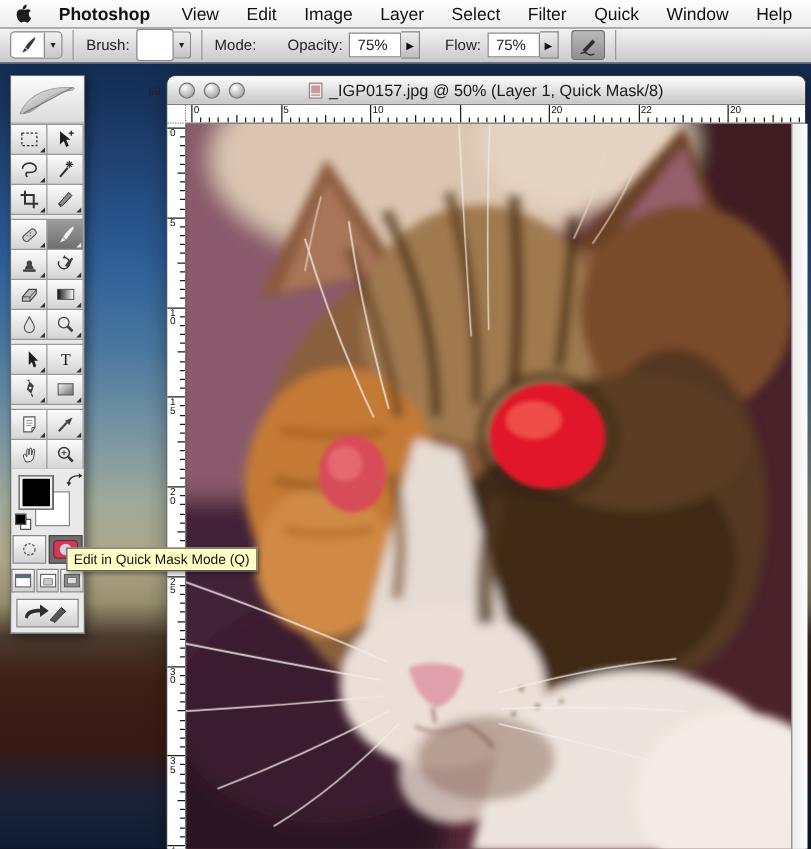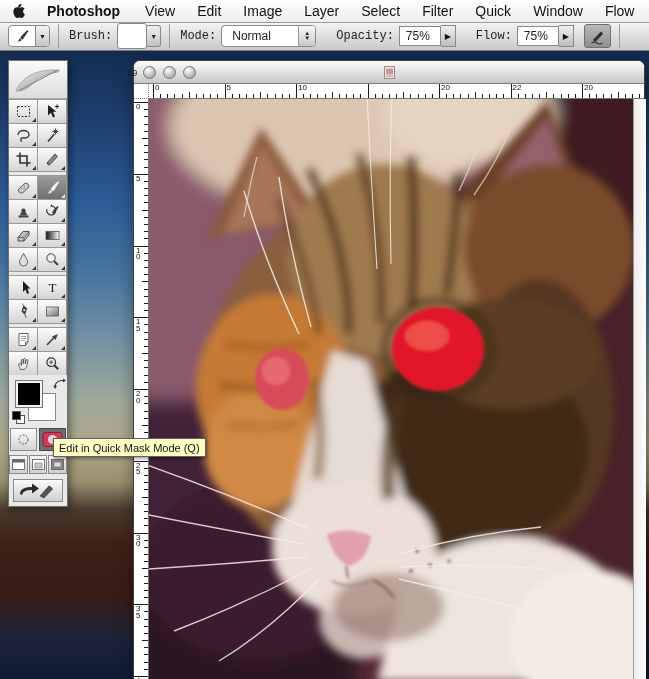--- a/index.html
+++ b/index.html
@@ -22,21 +22,21 @@
   
   .options-bar{position:absolute;top:22px;left:0;right:0;height:28px;z-index:49;
     background:linear-gradient(#f4f4f4,#c9c9c9);border-bottom:1px solid #777;
     display:flex;align-items:center;font-size:12px;color:#222;}
   .ob-div{width:1px;height:24px;background:#9a9a9a;margin:0 8px;flex:none;}
   .preset-box{display:flex;margin-left:8px;height:20px;border:1px solid #888;
     border-radius:4px;background:#fff;overflow:hidden;flex:none;}
   .preset-main{width:26px;display:flex;align-items:center;justify-content:center;}
   .preset-arrow{width:13px;border-left:1px solid #888;display:flex;align-items:center;
     justify-content:center;background:linear-gradient(#f2f2f2,#c6c6c6);font-size:7px;color:#222;}
-  .ob-label{margin:0 5px 0 2px;font-family:Liberation Mono, monospace;}
+  .ob-label{margin:0 5px 0 2px;}
   .brush-preview{width:28px;height:24px;background:#fff;border:1px solid #888;border-radius:3px;
     display:flex;flex-direction:column;align-items:center;justify-content:flex-start;flex:none;}
   .brush-dot{width:12px;height:11px;margin-top:1px;
     background:radial-gradient(circle,#000 18%,rgba(0,0,0,.35) 42%,rgba(0,0,0,0) 68%);}
   .brush-size{font-size:9px;line-height:9px;color:#222;margin-top:44px;}
   .drop-arrow{width:13px;height:20px;border:1px solid #888;border-left:none;border-radius:0 3px 3px 0;
     background:linear-gradient(#f0f0f0,#c2c2c2);display:flex;align-items:center;justify-content:center;
     font-size:7px;color:#222;flex:none;}
   .mode-select{display:flex;height:20px;border:1px solid #888;border-radius:4px;background:#fff;
     overflow:hidden;flex:none;}
@@ -147,21 +147,21 @@
   </svg>
   <span class="menu-item app">Photoshop</span>
   <span class="menu-item">View</span>
   <span class="menu-item">Edit</span>
   <span class="menu-item">Image</span>
   <span class="menu-item">Layer</span>
   <span class="menu-item">Select</span>
   <span class="menu-item">Filter</span>
   <span class="menu-item">Quick</span>
   <span class="menu-item">Window</span>
-  <span class="menu-item">Flow</span>
+  <span class="menu-item">Help</span>
 </div>
 
 <div class="options-bar">
   <div class="preset-box">
     <div class="preset-main">
       <svg width="16" height="16" viewBox="0 0 17 17">
         <path d="M14.5,2 C11,4.5 8,8 6.5,10.5 L9,12.5 C11,10 13.5,6 15,3.5 Z" fill="#3a3a3a"></path>
         <path d="M6,11 L4,15 L8.5,13 Z" fill="#3a3a3a"></path>
       </svg>
     </div>
@@ -169,27 +169,20 @@
   </div>
   <div class="ob-div"></div>
   <span class="ob-label">Brush:</span>
   <div class="brush-preview">
     <div class="brush-dot"></div>
     <div class="brush-size">69</div>
   </div>
   <div class="drop-arrow">▼</div>
   <div class="ob-div"></div>
   <span class="ob-label">Mode:</span>
-  <div class="mode-select">
-    <div class="mode-value">Normal</div>
-    <div class="stepper">
-        <span>▲</span>
-        <span>▼</span>
-      </div>
-  </div>
   <div style="width:18px"></div>
   <span class="ob-label">Opacity:</span>
   <div class="value-box">
     <span>75%</span>
   </div>
   <div class="flyout-btn">▶</div>
   <div style="width:18px"></div>
   <span class="ob-label">Flow:</span>
   <div class="value-box">
     <span>75%</span>
@@ -439,20 +432,21 @@
 </div>
 
 <div class="doc-window">
   <div class="title-bar">
     <div class="title">
       <svg width="11" height="13" viewBox="0 0 11 13">
         <rect x="0.5" y="0.5" width="10" height="12" fill="#f4e6e2" stroke="#9a8a8a"></rect>
         <rect x="2" y="2.5" width="7" height="6" fill="#c89a96"></rect>
         <rect x="2" y="9.5" width="7" height="1.2" fill="#b0a0a0"></rect>
       </svg>
+      <span>_IGP0157.jpg @ 50% (Layer 1, Quick Mask/8)</span>
     </div>
     <div class="lights">
       <div class="light"></div>
       <div class="light"></div>
       <div class="light"></div>
     </div>
   </div>
 
   <div class="ruler-row">
     <div class="ruler-corner"></div>

